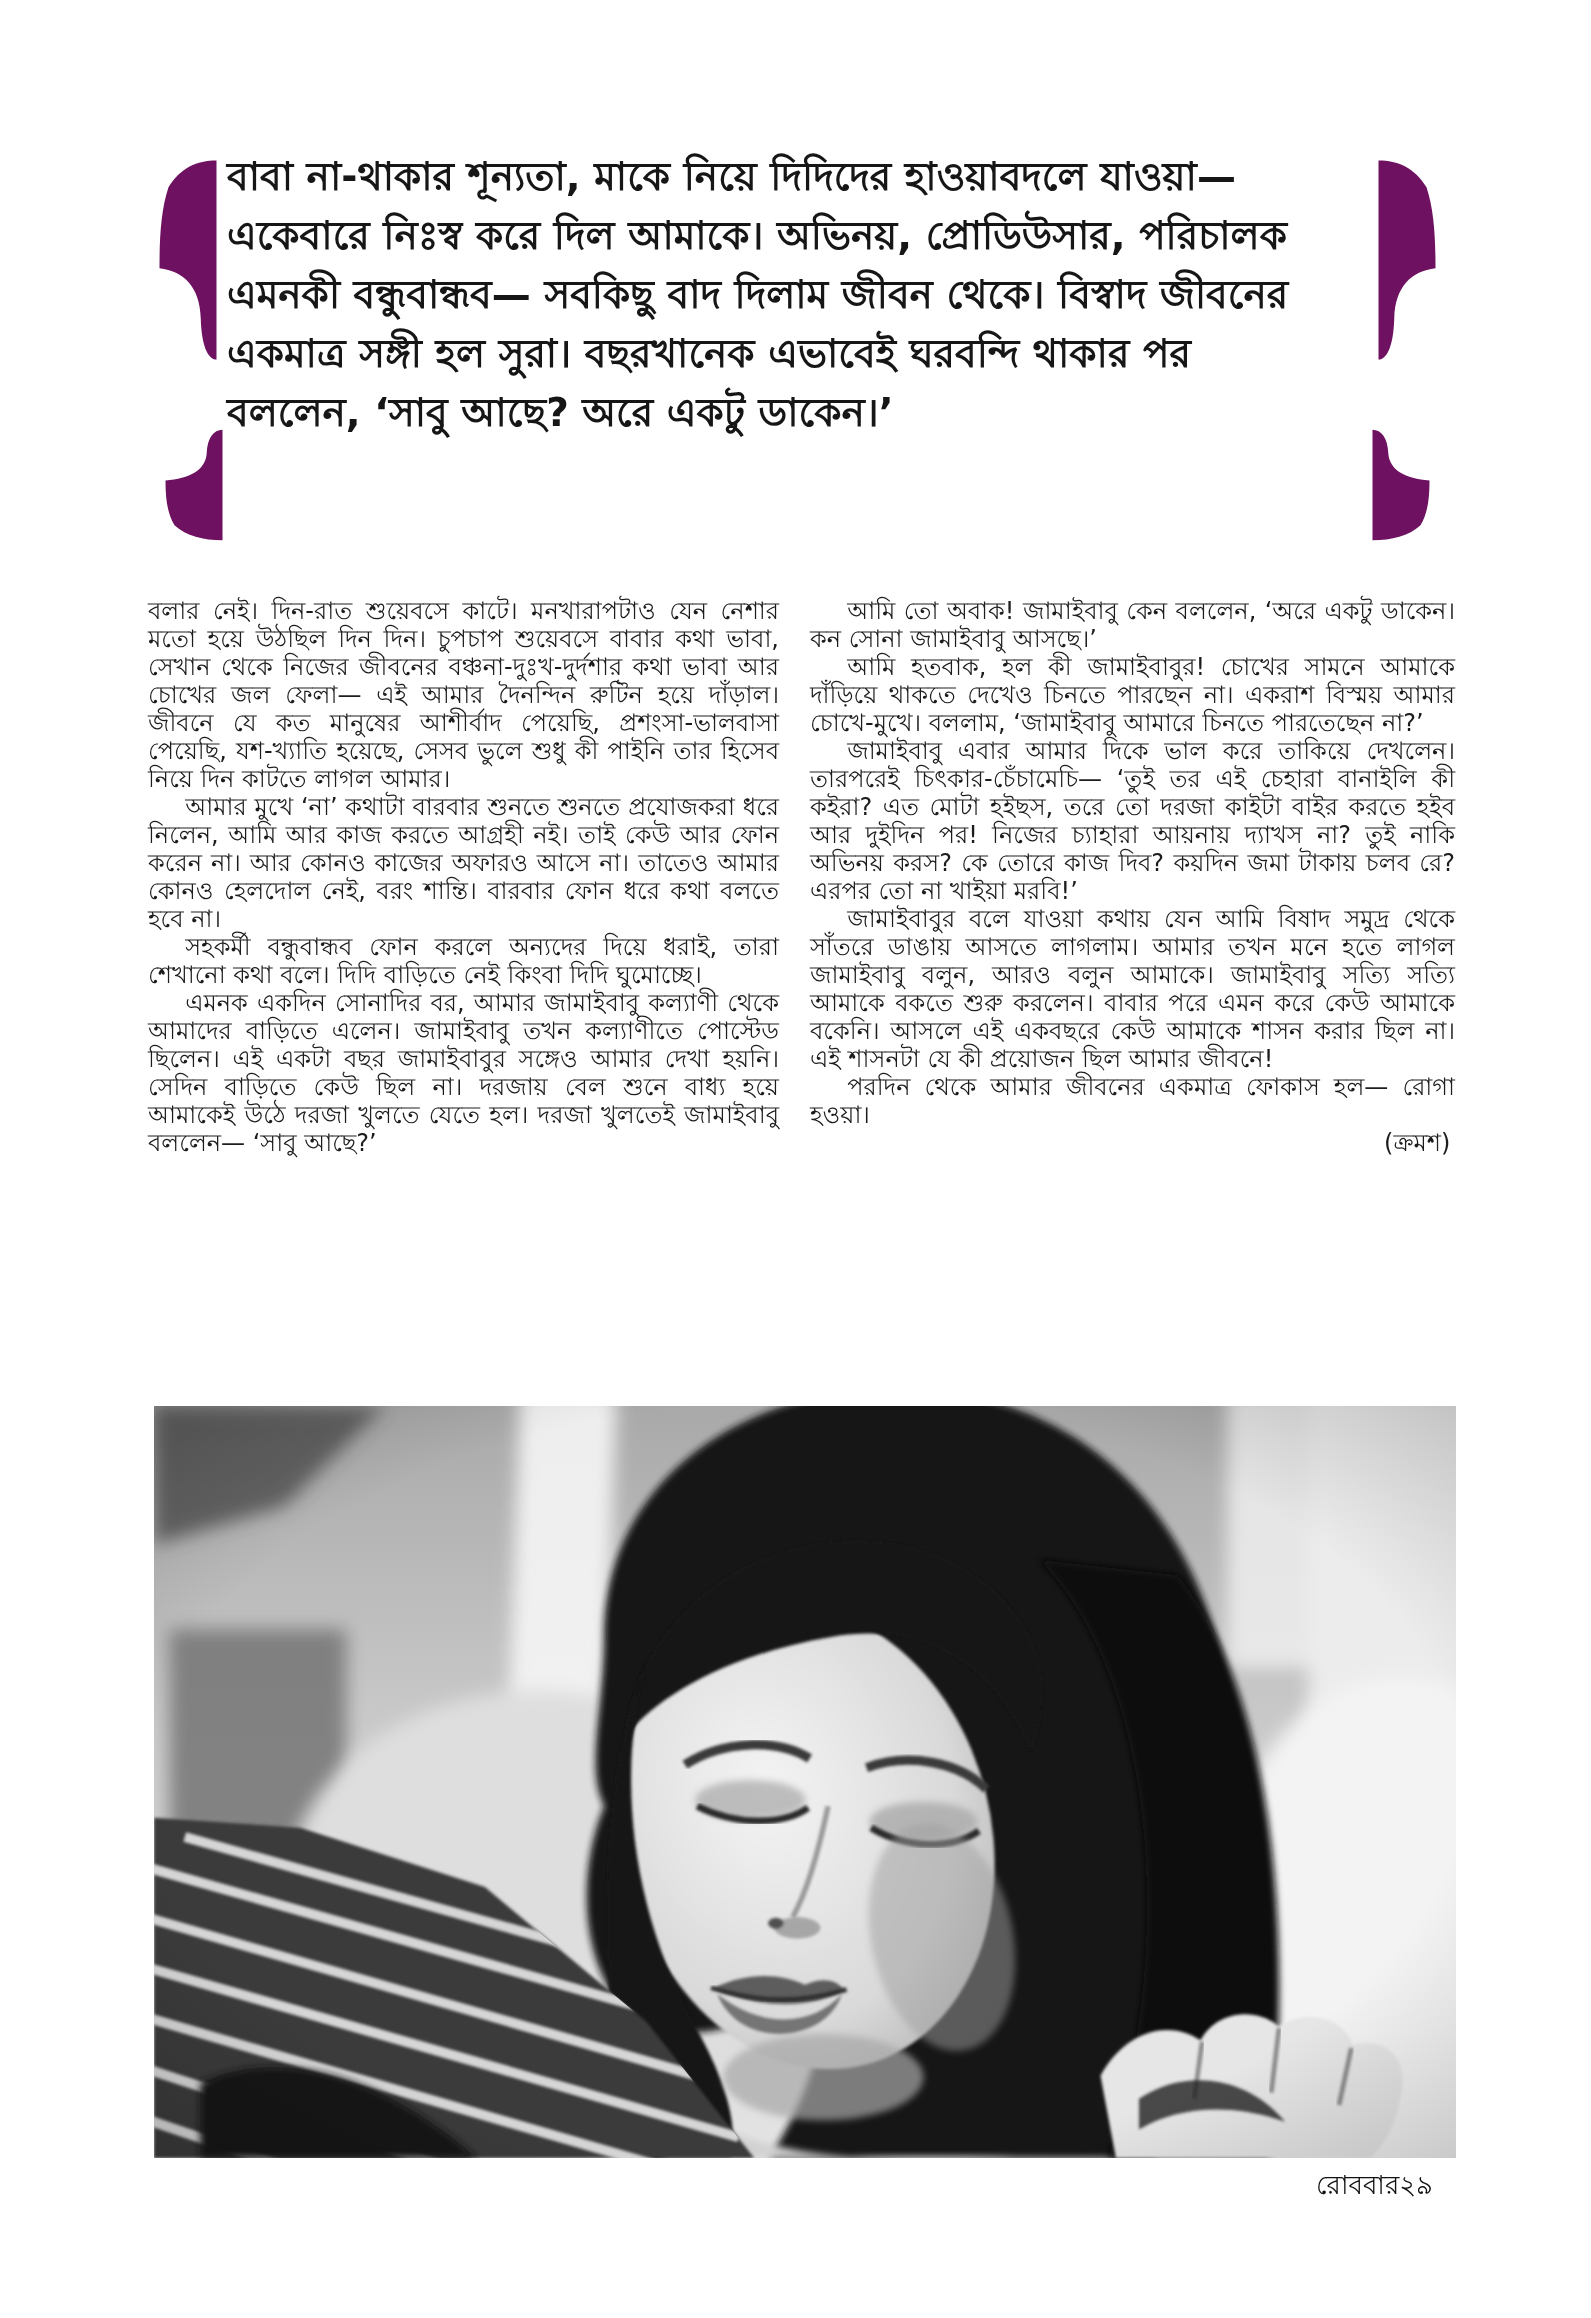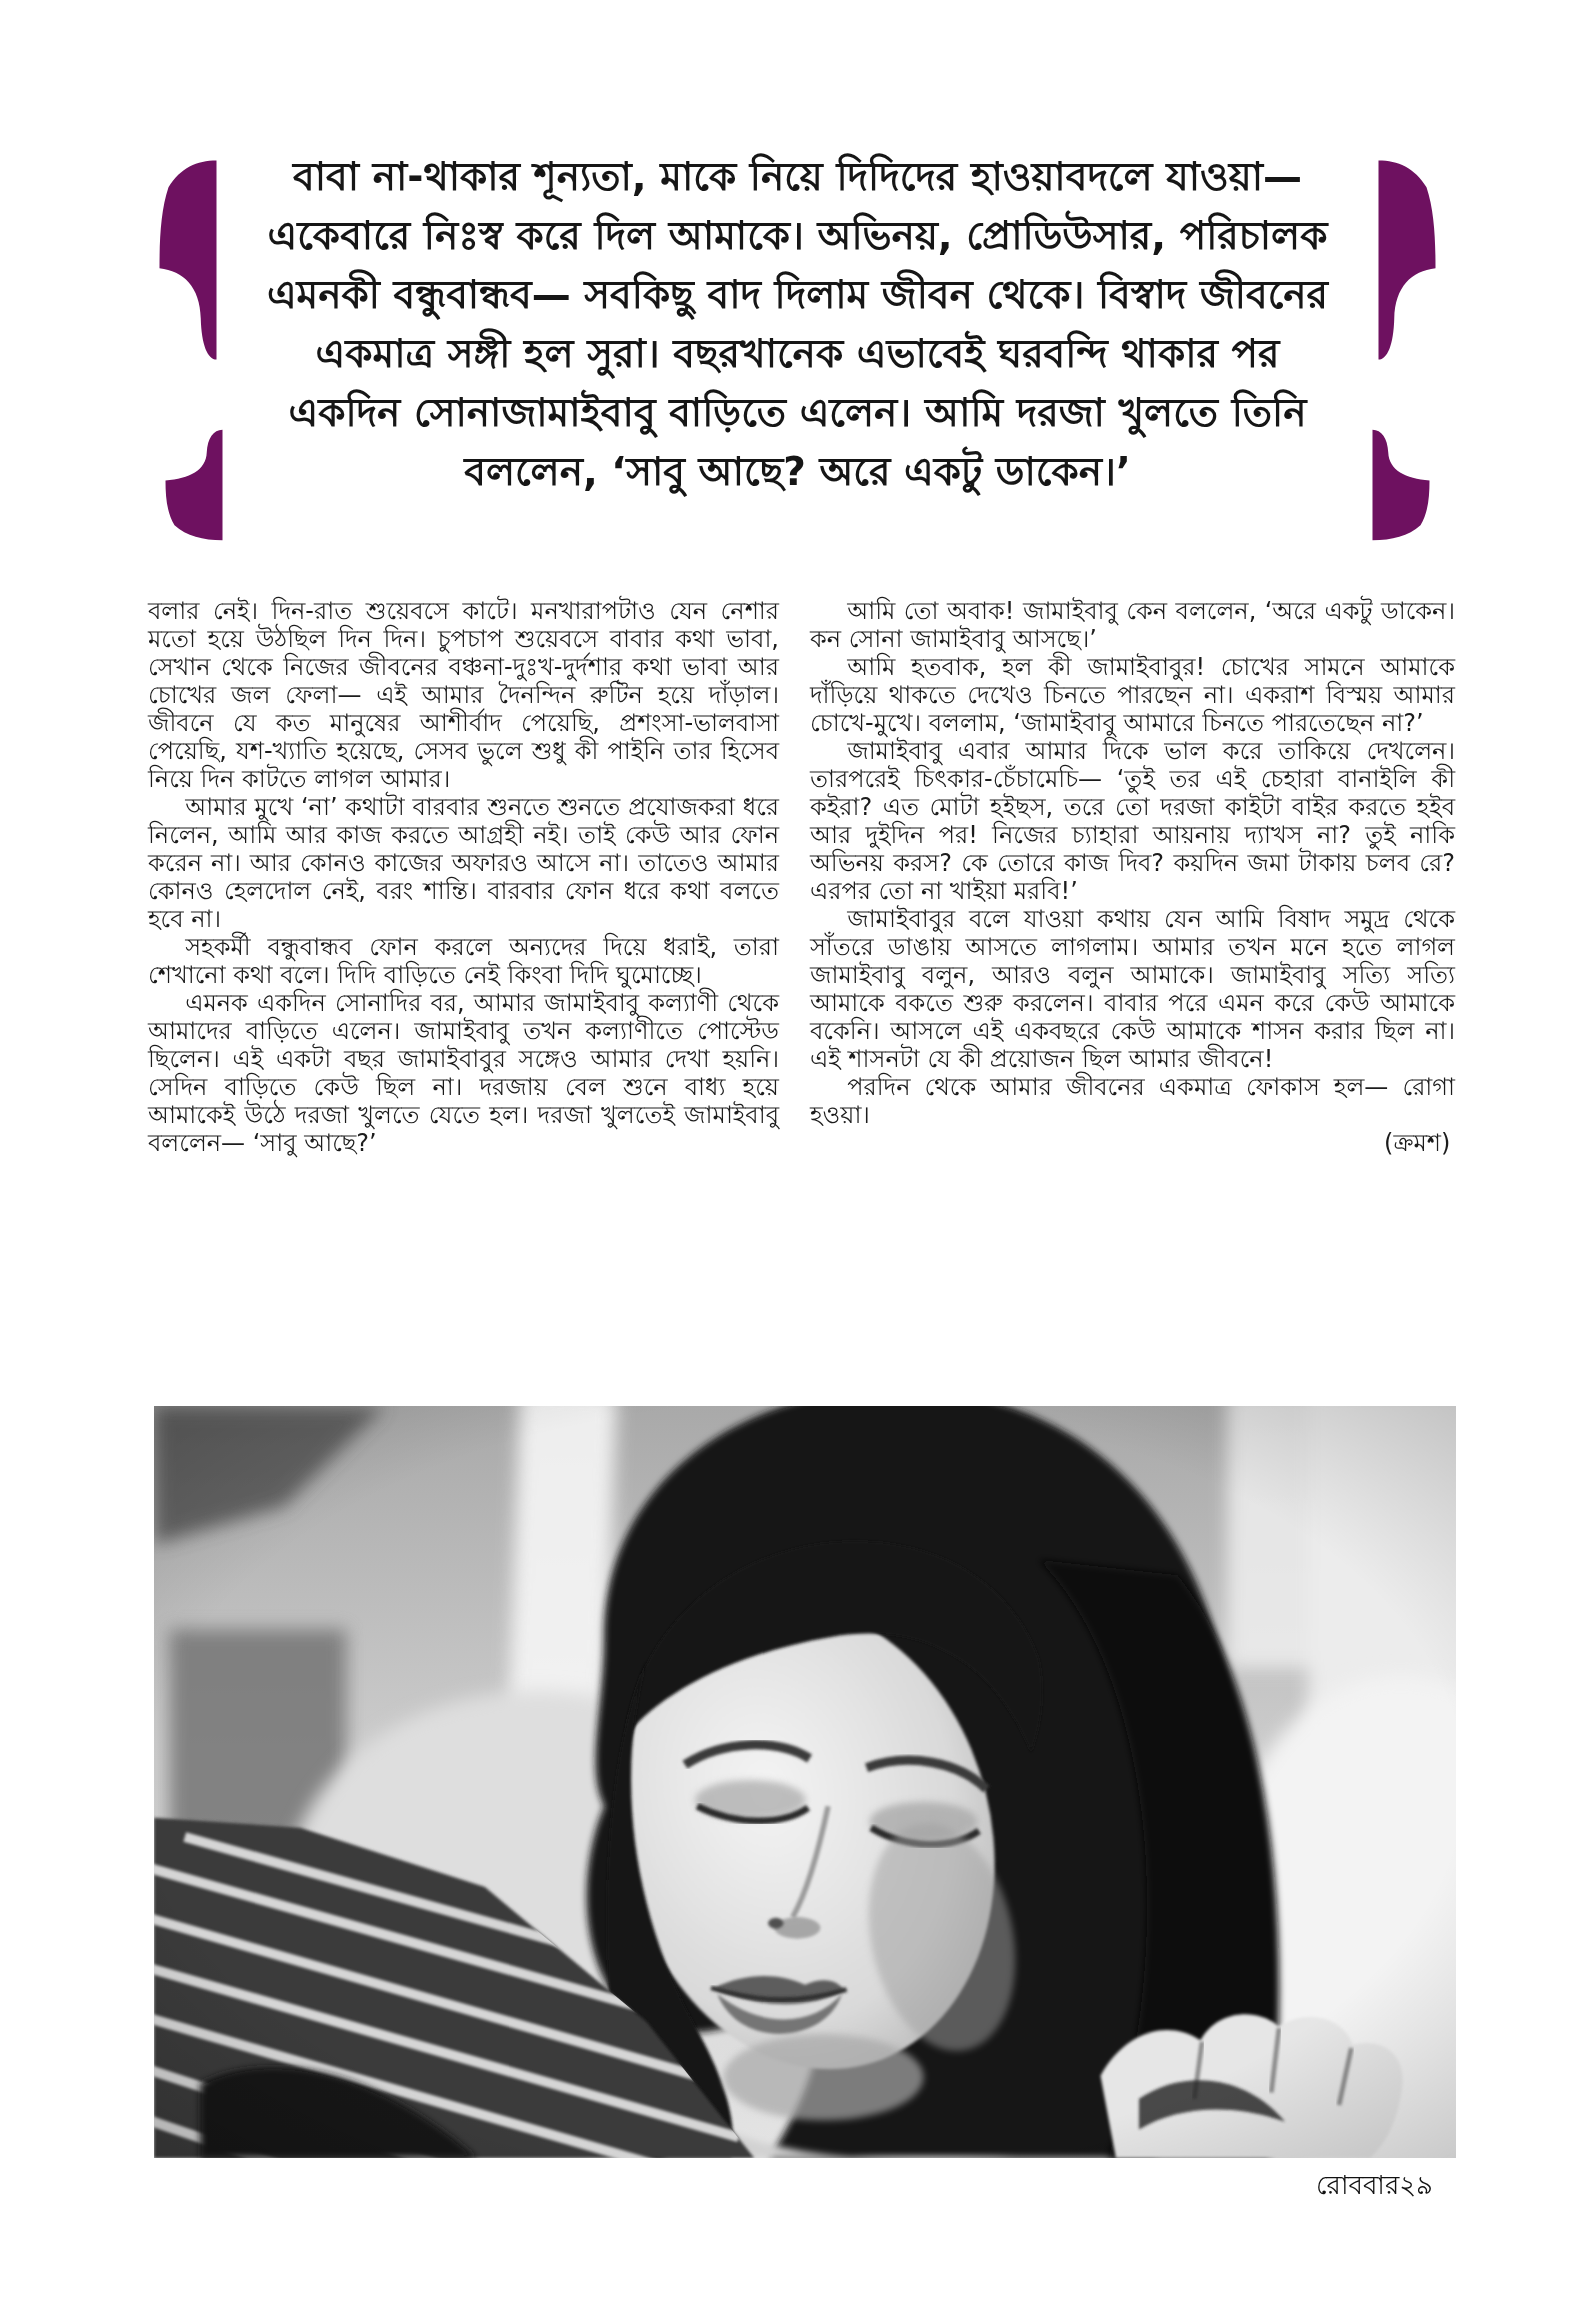--- a/index.html
+++ b/index.html
@@ -4,21 +4,21 @@
 <style>
   html,body{margin:0;padding:0}
   body{
     width:1591px;height:2319px;background:#ffffff;
     font-family:"DejaVu Sans", sans-serif;color:#1a1a1a;
   }
   .page{position:relative;width:1591px;height:2319px;background:#ffffff;overflow:hidden}
 
   
   .quote-block{position:absolute;left:158px;top:142px;width:1279px;height:400px}
-  .quote-lines{position:absolute;left:69px;right:69px;top:4.6px;text-align:center}
+  .quote-lines{position:absolute;left:69px;right:69px;top:4.6px;}
   .qline{font-size:39px;line-height:59px;font-weight:600;color:#161616;white-space:nowrap}
   .br{position:absolute;width:60px}
   .br-tl{top:17px;left:0;height:202px}
   .br-tr{top:17px;right:0;height:202px;transform:scaleX(-1)}
   .br-bl{bottom:1.5px;left:6.2px;height:112px;transform:scaleY(-1)}
   .br-br{bottom:1.5px;right:6.2px;height:112px;transform:scale(-1,-1)}
 
   
   .col{position:absolute;top:597px;font-size:24px;line-height:28px;color:#1c1c1c;text-align:justify}
   .col p{margin:0;text-indent:1.55em}
@@ -51,21 +51,20 @@
     </svg>
     <svg class="br br-br" viewBox="0 0 80 285" preserveAspectRatio="none">
       <path d="M14,40 C30,12 52,2 78,2 L78,283 C66,283 58,262 57,225 C56,180 34,158 2,154 C2,110 4,72 14,40 Z" fill="#6e1160"></path>
     </svg>
 
     <div class="quote-lines">
       <div class="qline">বাবা না-থাকার শূন্যতা, মাকে নিয়ে দিদিদের হাওয়াবদলে যাওয়া—</div>
       <div class="qline">একেবারে নিঃস্ব করে দিল আমাকে। অভিনয়, প্রোডিউসার, পরিচালক</div>
       <div class="qline">এমনকী বন্ধুবান্ধব— সবকিছু বাদ দিলাম জীবন থেকে। বিস্বাদ জীবনের</div>
       <div class="qline">একমাত্র সঙ্গী হল সুরা। বছরখানেক এভাবেই ঘরবন্দি থাকার পর</div>
-      <div class="qline">একদিন সোনাজামাইবাবু বাড়িতে এলেন। আমি দরজা খুলতে তিনি</div>
       <div class="qline">বললেন, ‘সাবু আছে? অরে একটু ডাকেন।’</div>
     </div>
   </section>
 
   <section class="col col-left">
     <p>বলার নেই। দিন-রাত শুয়েবসে কাটে। মনখারাপটাও যেন নেশার মতো হয়ে উঠছিল দিন দিন। চুপচাপ শুয়েবসে বাবার কথা ভাবা, সেখান থেকে নিজের জীবনের বঞ্চনা-দুঃখ-দুর্দশার কথা ভাবা আর চোখের জল ফেলা— এই আমার দৈনন্দিন রুটিন হয়ে দাঁড়াল। জীবনে যে কত মানুষের আশীর্বাদ পেয়েছি, প্রশংসা-ভালবাসা পেয়েছি, যশ-খ্যাতি হয়েছে, সেসব ভুলে শুধু কী পাইনি তার হিসেব নিয়ে দিন কাটতে লাগল আমার।</p>
     <p>আমার মুখে ‘না’ কথাটা বারবার শুনতে শুনতে প্রযোজকরা ধরে নিলেন, আমি আর কাজ করতে আগ্রহী নই। তাই কেউ আর ফোন করেন না। আর কোনও কাজের অফারও আসে না। তাতেও আমার কোনও হেলদোল নেই, বরং শান্তি। বারবার ফোন ধরে কথা বলতে হবে না।</p>
     <p>সহকর্মী বন্ধুবান্ধব ফোন করলে অন্যদের দিয়ে ধরাই, তারা শেখানো কথা বলে। দিদি বাড়িতে নেই কিংবা দিদি ঘুমোচ্ছে।</p>
     <p>এমনক একদিন সোনাদির বর, আমার জামাইবাবু কল্যাণী থেকে আমাদের বাড়িতে এলেন। জামাইবাবু তখন কল্যাণীতে পোস্টেড ছিলেন। এই একটা বছর জামাইবাবুর সঙ্গেও আমার দেখা হয়নি। সেদিন বাড়িতে কেউ ছিল না। দরজায় বেল শুনে বাধ্য হয়ে আমাকেই উঠে দরজা খুলতে যেতে হল। দরজা খুলতেই জামাইবাবু বললেন— ‘সাবু আছে?’</p>
   </section>

